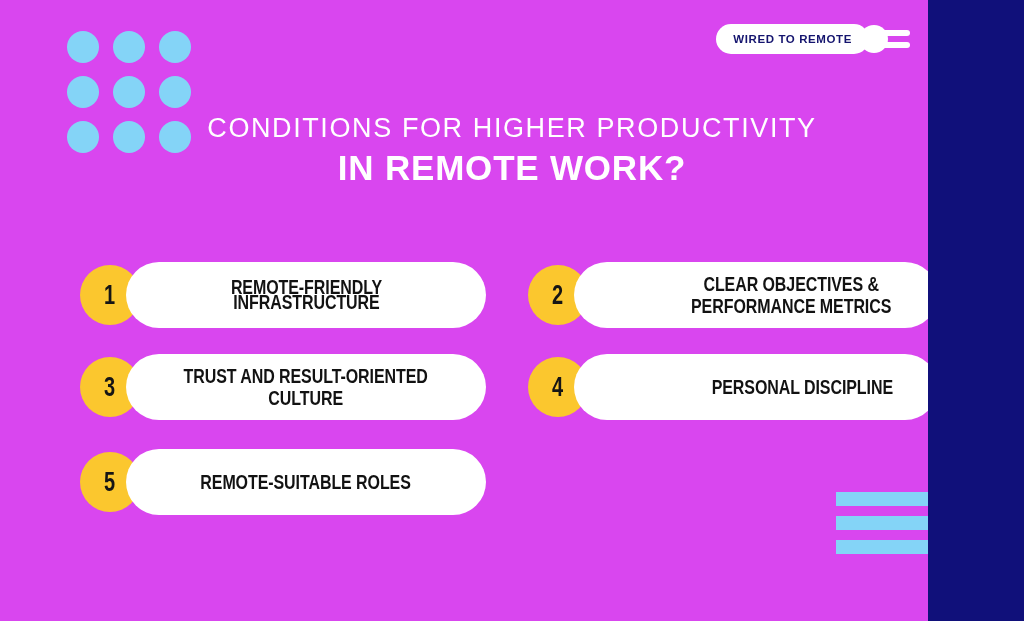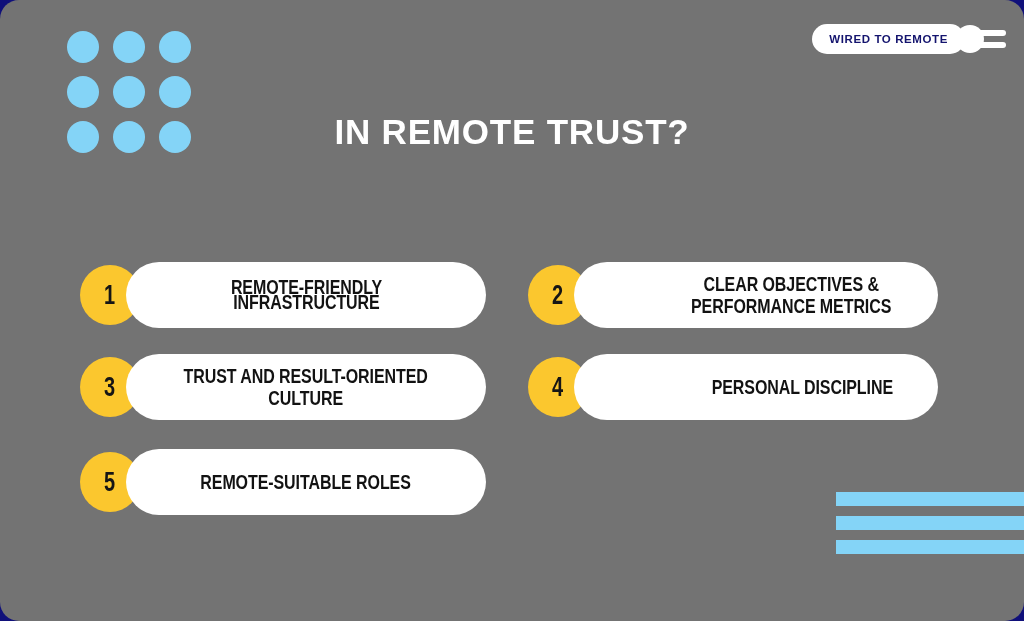--- a/index.html
+++ b/index.html
@@ -2,26 +2,25 @@
 <html><head>
 <meta charset="utf-8">
 <style>
   html, body {
     margin: 0;
     padding: 0;
     background: #10107a;
   }
   #canvas {
     position: relative;
-    width: 1024px;
+    width: 928px;
     height: 621px;
-    background: #737373;
+    background: #d946ef;
     overflow: hidden;
     font-family: "Liberation Sans", sans-serif;
-    border-radius: 19px;
   }
 
   
   .dot-grid {
     position: absolute;
     left: 67px;
     top: 31px;
     display: grid;
     grid-template-columns: repeat(3, 32px);
     grid-template-rows: repeat(3, 32px);
@@ -215,21 +214,22 @@
       <span class="brand-pill-text">WIRED TO REMOTE</span>
     </div>
     <div class="plug">
       <div class="plug-body"></div>
       <div class="plug-prong top"></div>
       <div class="plug-prong bottom"></div>
     </div>
   </div>
 
   <div class="headline">
-    <div class="headline-line2">IN REMOTE TRUST?</div>
+    <div class="headline-line1">CONDITIONS FOR HIGHER PRODUCTIVITY</div>
+    <div class="headline-line2">IN REMOTE WORK?</div>
   </div>
 
   <div class="items" id="items">
       <div class="item col-left" style="left: 80px; top: 262px;">
         <div class="item-badge">
           <span class="item-badge-number">1</span>
         </div>
         <div class="item-pill">
           <span class="item-label tight">REMOTE-FRIENDLY
 INFRASTRUCTURE</span>

